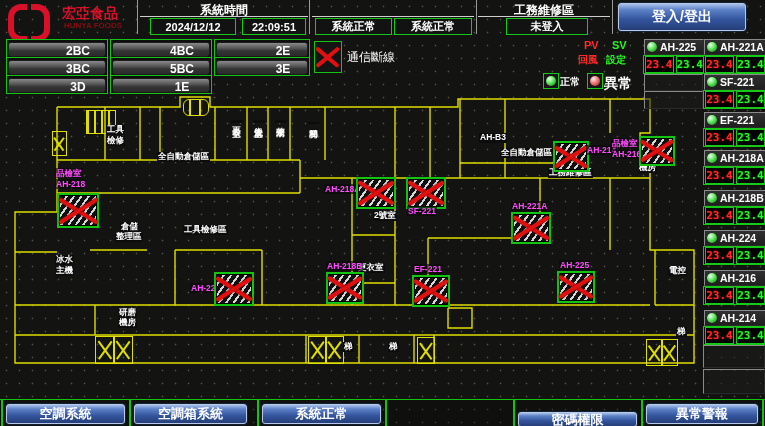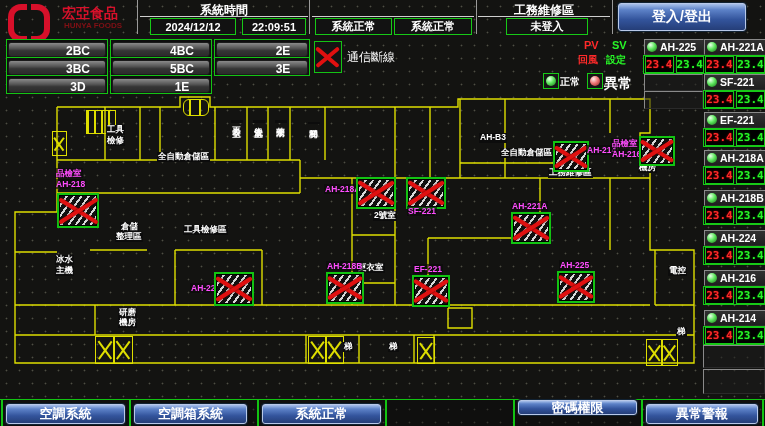--- a/index.html
+++ b/index.html
@@ -317,17 +317,17 @@
     <div class="abs fsep" style="left:1px;top:0;height:27px"></div>
     <div class="abs fsep" style="left:129px;top:0;height:27px"></div>
     <div class="abs fsep" style="left:257px;top:0;height:27px"></div>
     <div class="abs fsep" style="left:385px;top:0;height:27px"></div>
     <div class="abs fsep" style="left:513px;top:0;height:27px"></div>
     <div class="abs fsep" style="left:641px;top:0;height:27px"></div>
     <div class="abs fsep" style="left:762px;top:0;height:27px"></div>
     <button class="abs btn-blue btn-foot ctr" style="left:6px;top:4px;width:119px;height:20px">空調系統</button>
     <button class="abs btn-blue btn-foot ctr" style="left:134px;top:4px;width:113px;height:20px">空調箱系統</button>
     <button class="abs btn-blue btn-foot ctr" style="left:262px;top:4px;width:119px;height:20px">系統正常</button>
-    <button class="abs btn-blue btn-foot ctr" style="left:518px;top:0;width:119px;height:15px">密碼權限</button>
+    <button class="abs btn-blue btn-foot ctr" style="left:518px;top:12px;width:119px;height:15px">密碼權限</button>
     <button class="abs btn-blue btn-foot ctr" style="left:646px;top:4px;width:112px;height:20px">異常警報</button>
   </div>
 
 </div>
 
 </body></html>

